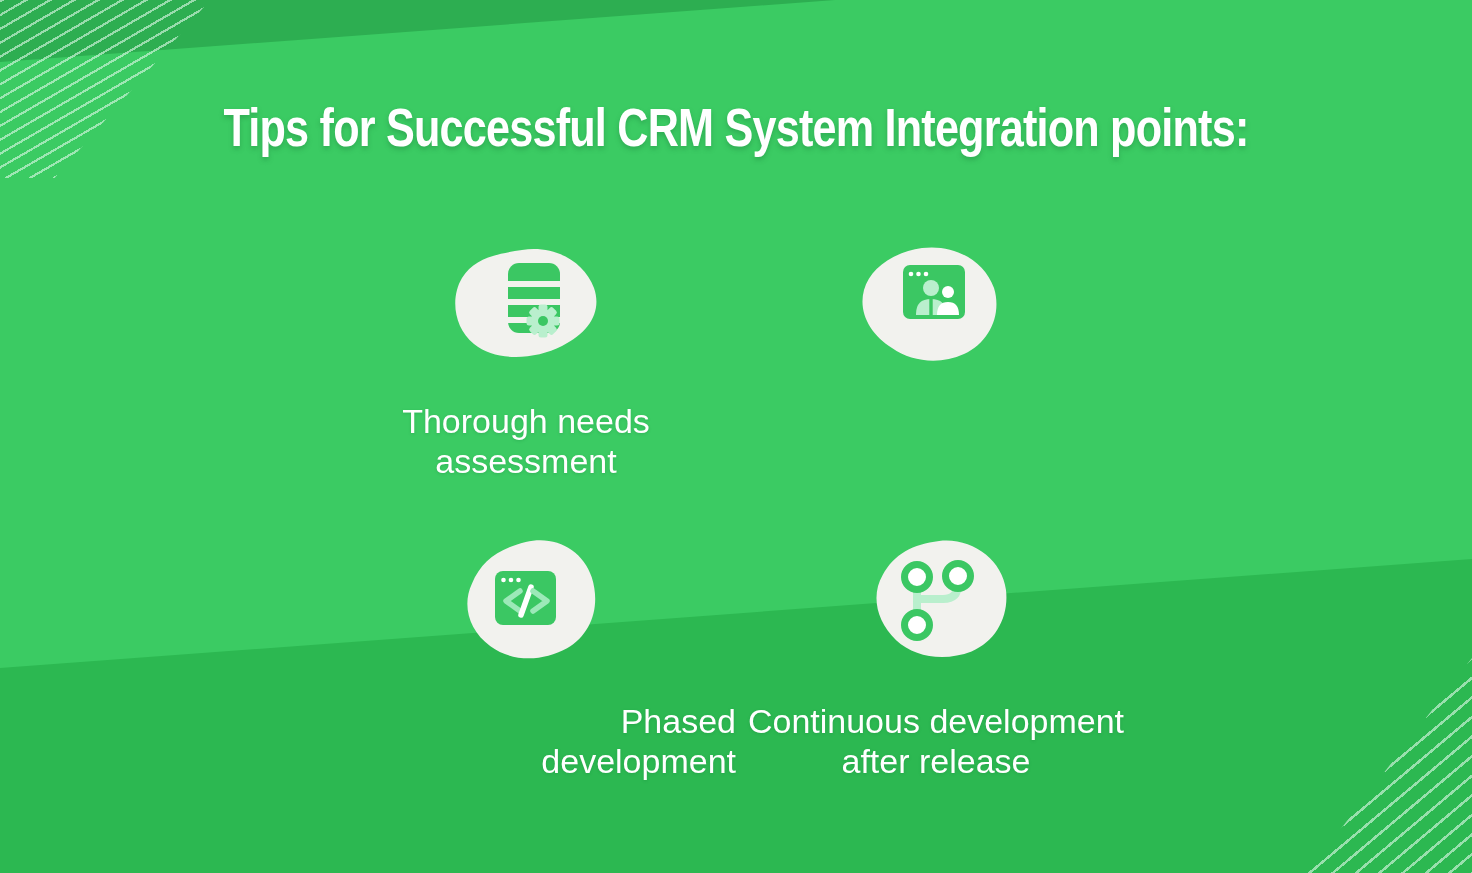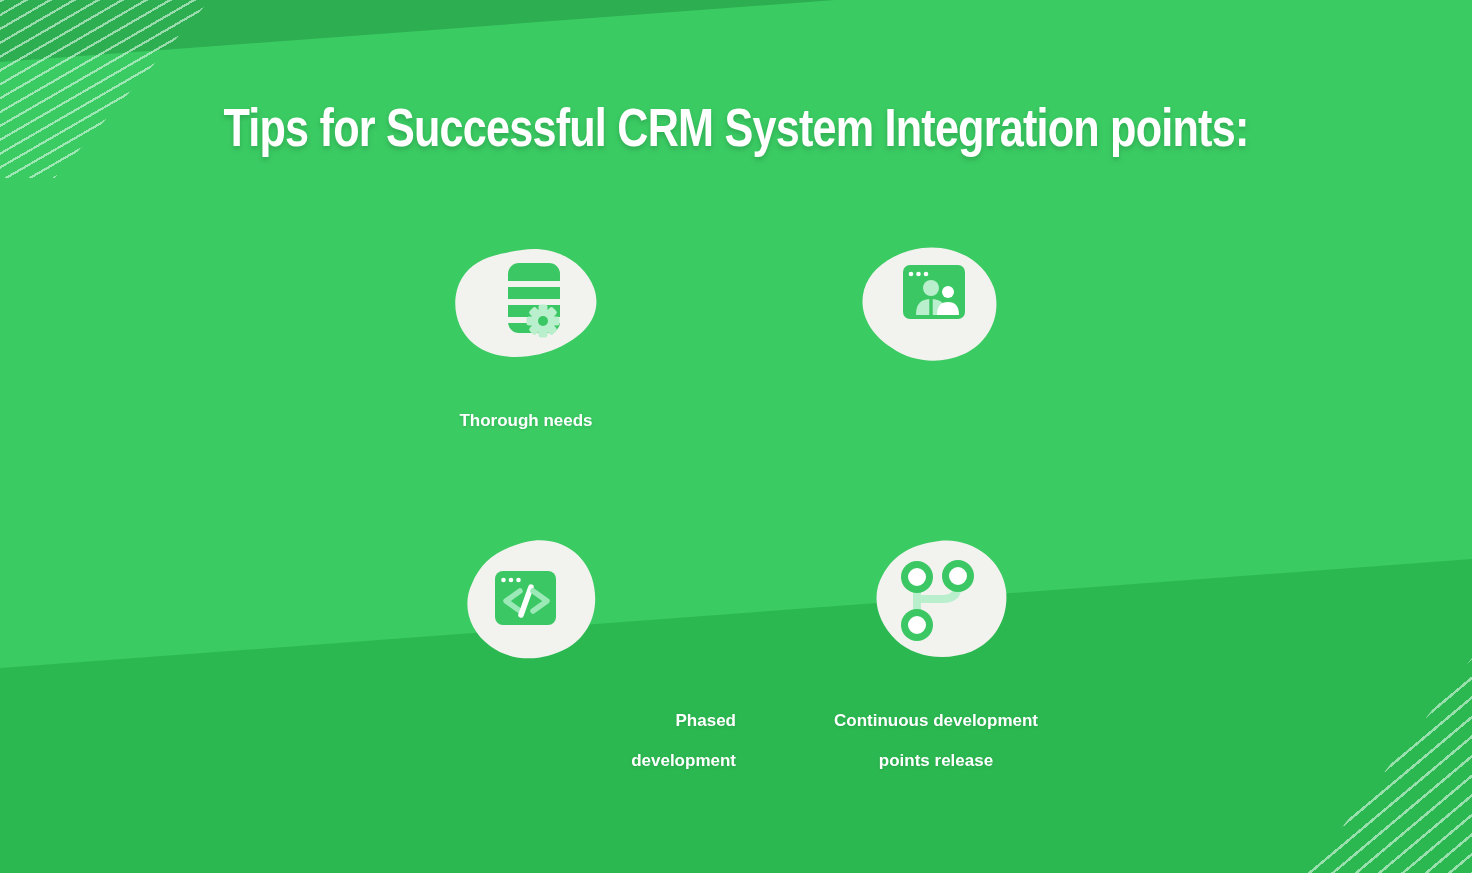--- a/index.html
+++ b/index.html
@@ -40,21 +40,21 @@
     color:#ffffff;
     font-size:54px;font-weight:700;letter-spacing:-1px;line-height:62px;
     transform:scaleX(0.8);
     text-shadow:0 3px 6px rgba(25,115,55,0.35);
     white-space:nowrap;
   }
   .icon-blob{position:absolute;}
   .label{
     position:absolute;width:420px;
     text-align:center;color:#ffffff;
-    font-size:17px;font-weight:700;line-height:40px;
+    font-size:34px;font-weight:400;line-height:40px;
     text-shadow:0 1px 3px rgba(25,115,55,0.25);
   }
   .label span{display:block;}
   .lab-1{left:316px;top:401px;}
   .lab-2{left:726px;top:401px;}
   .lab-3{left:316px;top:701px;text-align:right;}
   .lab-4{left:726px;top:701px;}
 </style>
 </head>
 <body>
@@ -128,25 +128,26 @@
       <path d="M54 38 L54 85" fill="none" stroke="#b9efcd" stroke-width="8" stroke-linecap="round"></path>
       <path d="M54 60 L80 60 Q95 60 95 45 L95 40" fill="none" stroke="#b9efcd" stroke-width="8" stroke-linecap="round"></path>
       <circle cx="54" cy="38" r="12.5" fill="#ffffff" stroke="#3bc763" stroke-width="7"></circle>
       <circle cx="95" cy="37" r="12.5" fill="#ffffff" stroke="#3bc763" stroke-width="7"></circle>
       <circle cx="54" cy="86" r="12.5" fill="#ffffff" stroke="#3bc763" stroke-width="7"></circle>
     </svg>
   </div>
 
   <div class="label lab-1">
     <span>Thorough needs</span>
+    <span>assessment</span>
   </div>
   <div class="label lab-2">
   </div>
   <div class="label lab-3">
     <span>Phased</span>
     <span>development</span>
   </div>
   <div class="label lab-4">
     <span>Continuous development</span>
-    <span>points release</span>
+    <span>after release</span>
   </div>
 
 </div>
 
 </body></html>

